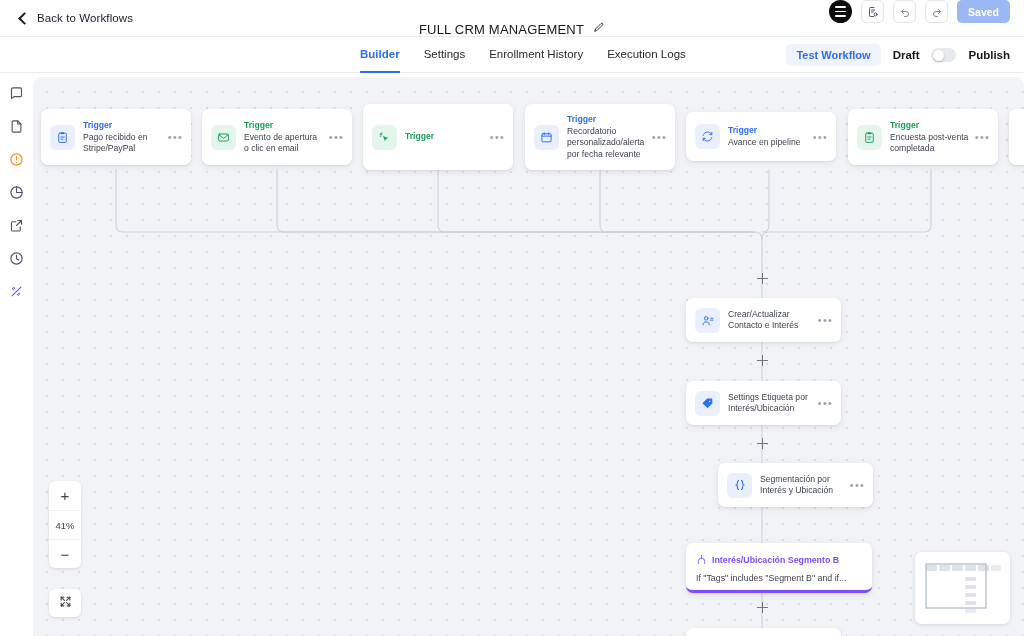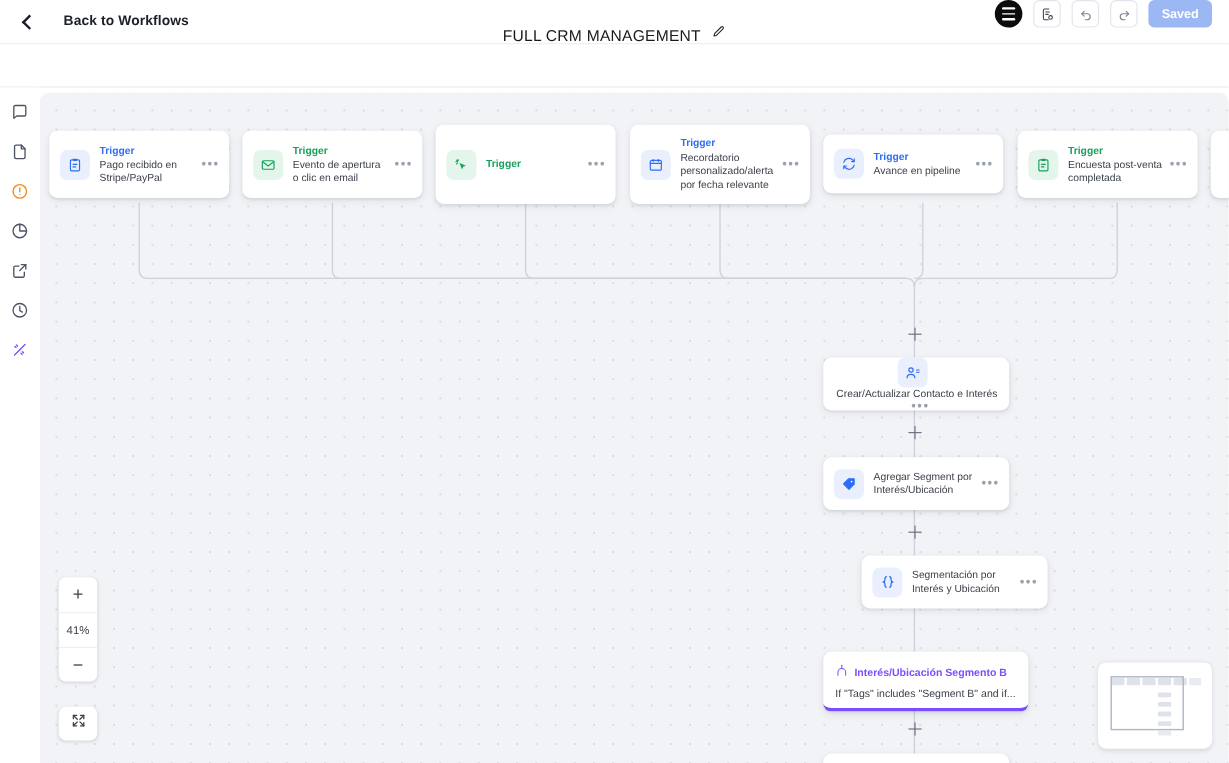--- a/index.html
+++ b/index.html
@@ -16,21 +16,21 @@
     position: absolute; left: 0; top: 0; width: 1024px; height: 37px;
     background: #ffffff; border-bottom: 1px solid #e9ecef;
     display: flex; align-items: center;
   }
   .back-btn {
     display: flex; align-items: center; gap: 8px;
     margin-left: 20px; cursor: pointer;
   }
   .back-chevron { width: 9px; height: 9px; border-left: 2px solid #1b1f28; border-bottom: 2px solid #1b1f28;
     transform: rotate(45deg); display: block; }
-  .back-label { font-size: 11.5px; font-weight: 700; color: #1b1f28; letter-spacing: .1px; margin-left: 16px; }
+  .back-label { font-size: 11.5px; font-weight: 400; color: #1b1f28; letter-spacing: .1px; }
 
   .title-wrap {
     position: absolute; left: 0; right: 0; top: 0; height: 37px;
     display: flex; align-items: flex-end; justify-content: center; gap: 9px;
     pointer-events: none;
   }
   .wf-title { font-size: 13px; font-weight: 400; color: #17191c; letter-spacing: .2px; }
   .pencil { pointer-events: auto; cursor: pointer; display: block; }
 
   .topbar-right {
@@ -200,20 +200,32 @@
       <svg width="12" height="12" viewBox="0 0 24 24" fill="none" stroke="#7b828e" stroke-width="1.9" stroke-linecap="round" stroke-linejoin="round">
         <path d="M15 7l4 4-4 4"></path>
           <path d="M19 11h-9a5 5 0 0 0 0 10h3"></path>
       </svg>
     </div>
     <div class="saved-btn">Saved</div>
   </div>
 </div>
 
 <div class="tabbar">
+  <div class="tabs">
+    <div class="tab active">Builder</div>
+    <div class="tab">Settings</div>
+    <div class="tab">Enrollment History</div>
+    <div class="tab">Execution Logs</div>
+  </div>
+  <div class="tabbar-right">
+    <div class="test-btn">Test Workflow</div>
+    <span class="pub-label">Draft</span>
+    <div class="toggle"></div>
+    <span class="pub-label">Publish</span>
+  </div>
 </div>
 
 <div class="rail">
   <div class="rail-item">
     <svg width="15" height="15" viewBox="0 0 24 24" fill="none" stroke="#4b5563" stroke-width="1.8" stroke-linecap="round" stroke-linejoin="round">
       <path d="M20 15a2 2 0 0 1-2 2H8l-4 3V5a2 2 0 0 1 2-2h12a2 2 0 0 1 2 2z"></path>
     </svg>
   </div>
   <div class="rail-item">
     <svg width="15" height="15" viewBox="0 0 24 24" fill="none" stroke="#4b5563" stroke-width="1.8" stroke-linecap="round" stroke-linejoin="round">
@@ -358,21 +370,21 @@
     <div class="dots">•••</div>
   </div>
 
   <div class="node" style="left:976px; top:32px; width:150px; height:56px;"></div>
 
   <div class="plus" style="left:724px; top:196px;"></div>
   <div class="plus" style="left:724px; top:278px;"></div>
   <div class="plus" style="left:724px; top:361px;"></div>
   <div class="plus" style="left:724px; top:525px;"></div>
 
-  <div class="node" style="left:653px; top:221px; width:155px; height:44px;flex-direction:column;">
+  <div class="node" style="left:653px; top:221px; width:155px; height:44px;">
     <div class="node-ico ico-blue">
       <svg width="13" height="13" viewBox="0 0 24 24" fill="none" stroke="#2f6df6" stroke-width="1.8" stroke-linecap="round" stroke-linejoin="round">
         <circle cx="9.5" cy="8" r="3.3"></circle>
         <path d="M3.5 20c0-3.3 2.7-5.4 6-5.4s6 2.1 6 5.4"></path>
         <path d="M18 8h4M18 11.5h4"></path>
       </svg>
     </div>
     <div class="node-text">
       <div class="node-desc">Crear/Actualizar Contacto e Interés</div>
     </div>
@@ -380,39 +392,39 @@
   </div>
 
   <div class="node" style="left:653px; top:304px; width:155px; height:44px;">
     <div class="node-ico ico-blue">
       <svg width="13" height="13" viewBox="0 0 24 24" fill="#2f6df6" stroke="#2f6df6" stroke-width="1.6" stroke-linejoin="round">
         <path d="M3.5 11.5l8-8H20v8.5l-8 8z"></path>
         <circle cx="16" cy="8" r="1.3" fill="#fff" stroke="none"></circle>
       </svg>
     </div>
     <div class="node-text">
-      <div class="node-desc">Agregar Segment por Interés/Ubicación</div>
+      <div class="node-desc">Settings Etiqueta por Interés/Ubicación</div>
     </div>
     <div class="dots">•••</div>
   </div>
 
   <div class="node" style="left:685px; top:386px; width:155px; height:44px;">
     <div class="node-ico ico-blue">
       <svg width="14" height="14" viewBox="0 0 24 24" fill="none" stroke="#2f6df6" stroke-width="1.8" stroke-linecap="round" stroke-linejoin="round">
         <path d="M9.5 4.5C7.5 4.5 7.5 8 7.5 9.5S6 12 5 12c1 0 2.5.5 2.5 2.5s0 5 2 5"></path>
         <path d="M14.5 4.5c2 0 2 3.5 2 5s1.5 2.5 2.5 2.5c-1 0-2.5.5-2.5 2.5s0 5-2 5"></path>
       </svg>
     </div>
     <div class="node-text">
       <div class="node-desc">Segmentación por Interés y Ubicación</div>
     </div>
     <div class="dots">•••</div>
   </div>
 
-  <div class="branch" style="left:653px; top:466px; width:171px; height:50px;">
+  <div class="branch" style="left:653px; top:466px; width:186px; height:50px;">
     <div class="branch-head">
       <span>
         <svg width="11" height="11" viewBox="0 0 24 24" fill="none" stroke="#7c4dff" stroke-width="1.9" stroke-linecap="round" stroke-linejoin="round">
           <path d="M5 21v-5a7 7 0 0 1 14 0v5"></path>
             <path d="M12 9V3"></path>
         </svg>
       </span>
       <span class="branch-title">Interés/Ubicación Segmento B</span>
     </div>
     <div class="branch-cond">If "Tags" includes "Segment B" and if...</div>

